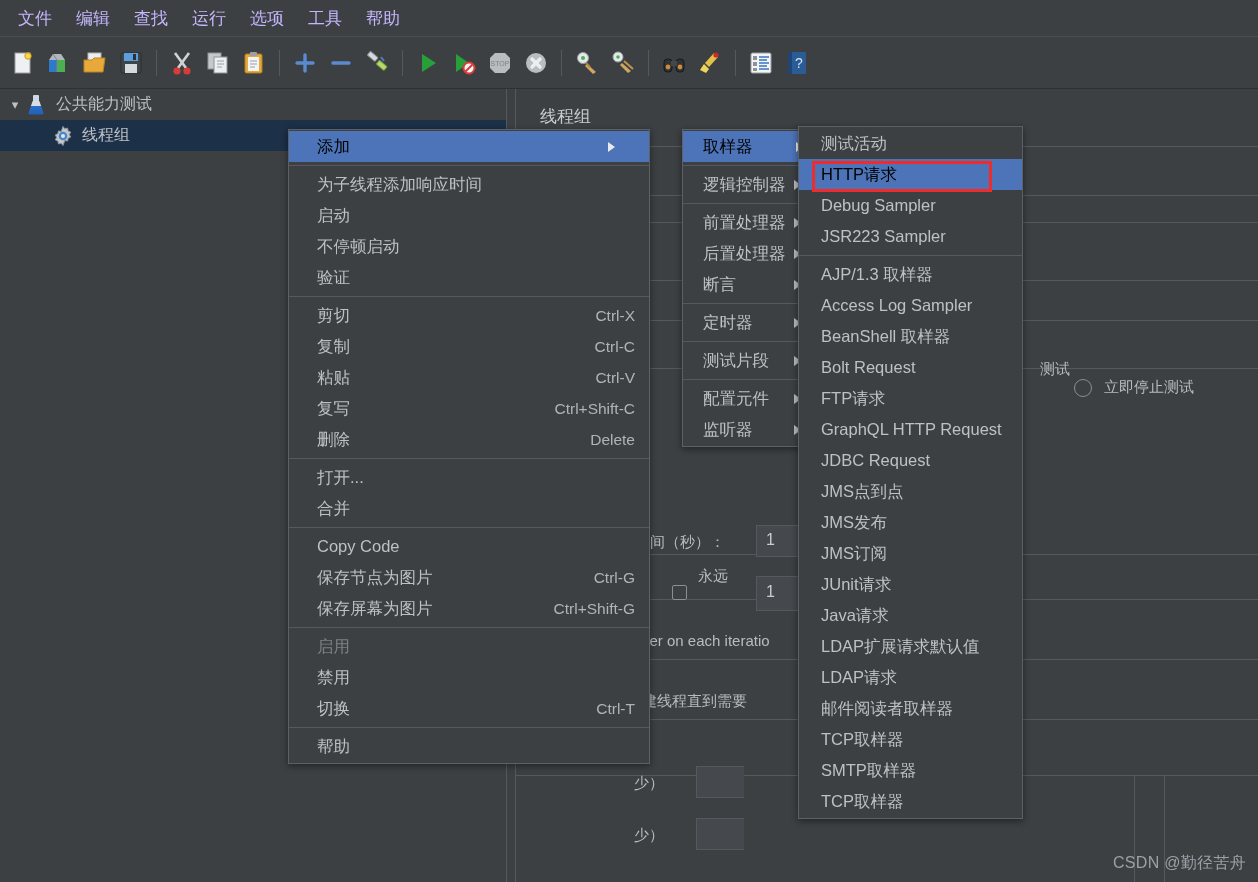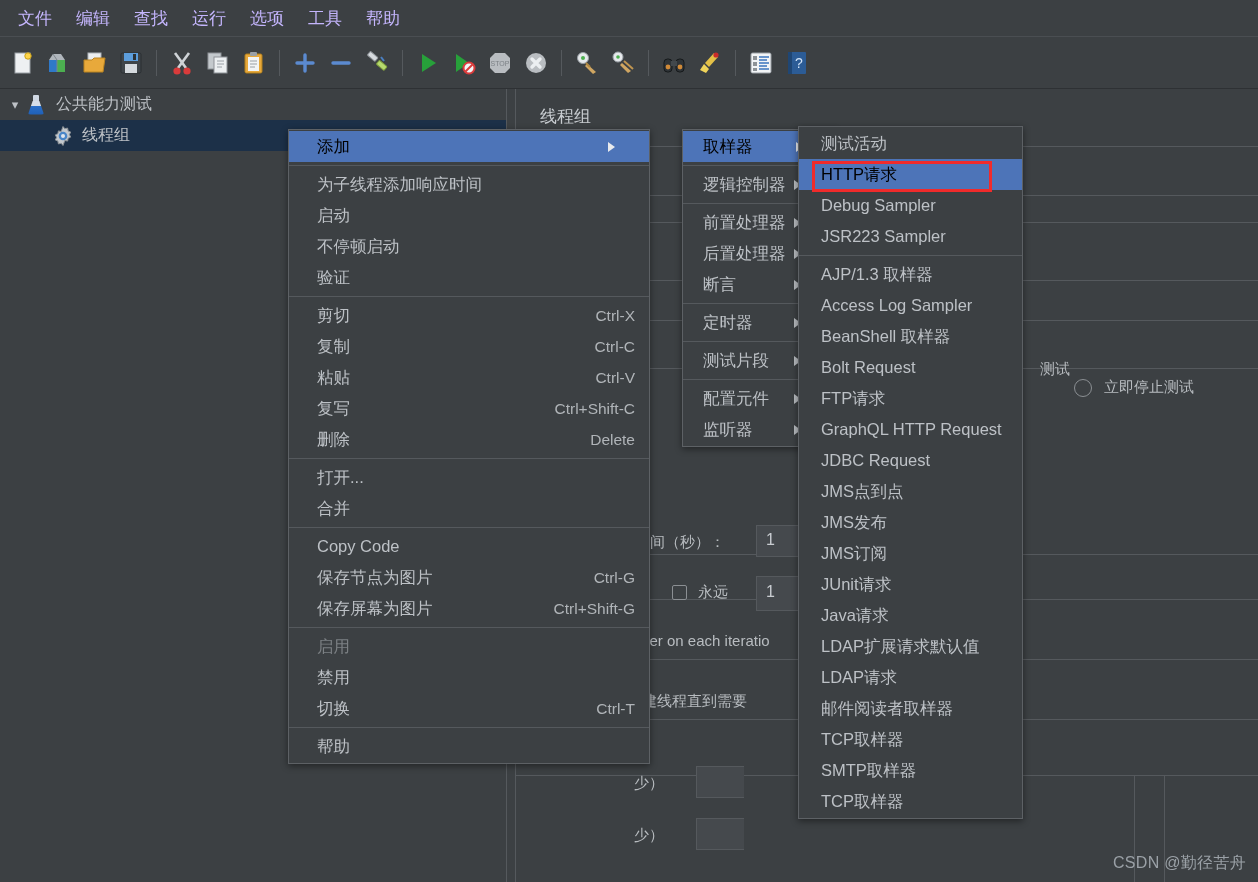--- a/index.html
+++ b/index.html
@@ -350,21 +350,21 @@
     <div class="rp-line" style="left:0;  top:686px; width:742px;"></div>
     <div class="rp-line" style="left:611px; top:686px; width:131px; height:793px; background:transparent;"></div>
     <div class="rp-line" style="left:618px; top:686px; width:1px; height:196px; background:#55595d;"></div>
     <div class="rp-line" style="left:648px; top:686px; width:1px; height:196px; background:#55595d;"></div>
 
     <div class="rp-label" style="left:134px; top:444px;">间（秒）：</div>
     <div class="rp-box" style="left:240px; top:436px; width:100px; height:32px;"></div>
     <div class="rp-value" style="left:250px; top:442px;">1</div>
 
     <div class="rp-check" style="left:156px; top:496px;"></div>
-    <div class="rp-label" style="left:182px; top:494px;">永远</div>
+    <div class="rp-label" style="left:182px; top:478px;">永远</div>
     <div class="rp-box" style="left:240px; top:487px; width:100px; height:35px;"></div>
     <div class="rp-value" style="left:250px; top:494px;">1</div>
 
     <div class="rp-label" style="left:126px; top:543px;">ser on each iteratio</div>
     <div class="rp-label" style="left:126px; top:603px;">建线程直到需要</div>
 
     <div class="rp-label" style="left:118px; top:685px;">少）</div>
 
     <div class="rp-label" style="left:118px; top:737px;">少）</div>
     <div class="rp-box" style="left:180px; top:677px; width:48px; height:32px; border-right:none;"></div>

